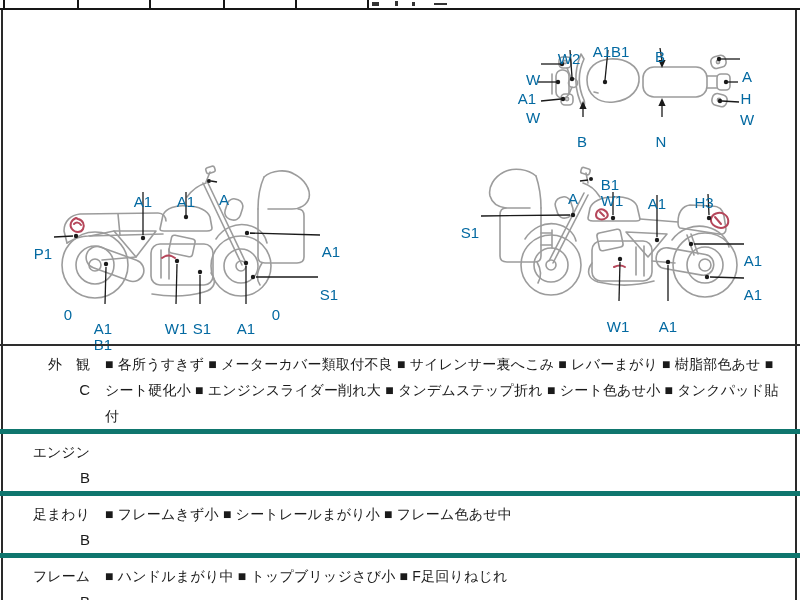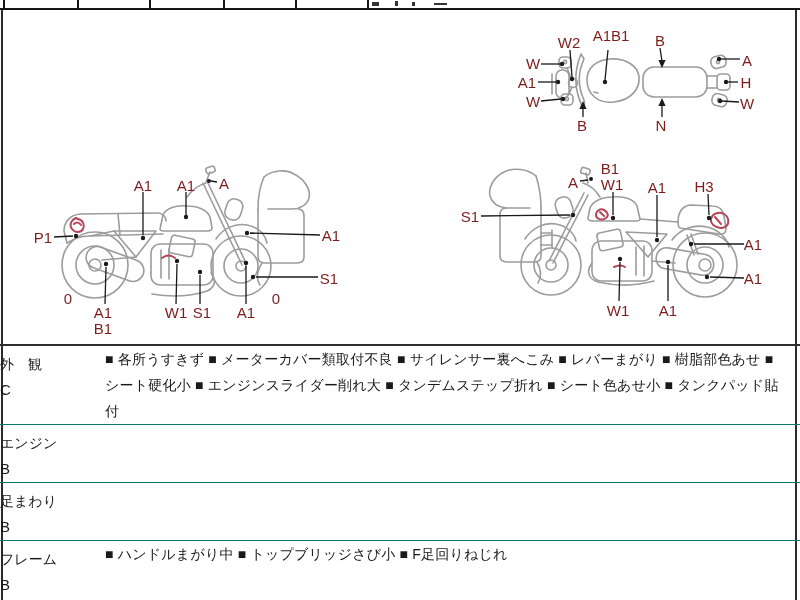--- a/index.html
+++ b/index.html
@@ -14,31 +14,31 @@
   .border-left{left:1px;top:0;width:2px;height:600px;background:#2a2a2a;}
   .border-right{left:795px;top:0;width:2px;height:600px;background:#2a2a2a;}
   
   .top-strip{left:0;top:0;width:800px;height:8px;border-bottom:2px solid #161616;background:#fff;}
   .vdiv{position:absolute;top:0;width:2px;height:8px;background:#161616;}
   .frag{position:absolute;background:#333;}
   
   .diagram{position:absolute;}
   .lbl{
     position:absolute;transform:translate(-50%,-50%);
-    font-size:15px;line-height:15px;color:#7f1d1d;white-space:nowrap;
+    font-size:15px;line-height:15px;color:#0369a1;white-space:nowrap;margin-top:16px;
   }
   
   .ctable{left:0;top:344px;width:800px;border-top:2px solid #2e2e2e;}
-  .crow{display:flex;border-top:1px solid #0f766e;box-sizing:border-box;}
+  .crow{display:flex;border-top:5px solid #0f766e;box-sizing:border-box;}
   .crow:first-child{border-top:none;}
-  .cat-col{width:90px;flex:0 0 90px;text-align:left;padding-top:5px;box-sizing:border-box;}
+  .cat-col{width:90px;flex:0 0 90px;text-align:right;padding-top:5px;box-sizing:border-box;}
   .cat{font-size:14px;line-height:26px;}
   .grade{font-size:15px;line-height:26px;}
   .defects{
-    width:682px;flex:0 0 682px;padding-left:15px;box-sizing:content-box;
+    width:682px;flex:0 0 682px;padding-top:5px;padding-left:15px;box-sizing:content-box;
     font-size:14px;line-height:26px;letter-spacing:0.2px;
     word-break:break-all;overflow-wrap:anywhere;
   }
   svg{display:block;}
   .outline{stroke:#9c9c9c;stroke-width:1.6;fill:none;stroke-linecap:round;stroke-linejoin:round;}
   .anno{stroke:#1a1a1a;stroke-width:1.3;fill:none;}
   .dot{fill:#1a1a1a;stroke:none;}
   .ah{fill:#1a1a1a;stroke:none;}
   .red{stroke:#b5465a;stroke-width:2;fill:none;stroke-linecap:round;stroke-linejoin:round;}
 </style>
@@ -306,20 +306,21 @@
       <div class="cat">エンジン</div>
       <div class="grade">B</div>
     </div>
   </div>
 
   <div class="crow" style="min-height:50px">
     <div class="cat-col">
       <div class="cat">足まわり</div>
       <div class="grade">B</div>
     </div>
+    <div class="defects">■ フレームきず小 ■ シートレールまがり小 ■ フレーム色あせ中</div>
   </div>
 
   <div class="crow" style="min-height:77px">
     <div class="cat-col">
       <div class="cat">フレーム</div>
       <div class="grade">B</div>
     </div>
     <div class="defects">■ ハンドルまがり中 ■ トップブリッジさび小 ■ F足回りねじれ</div>
   </div>
 

